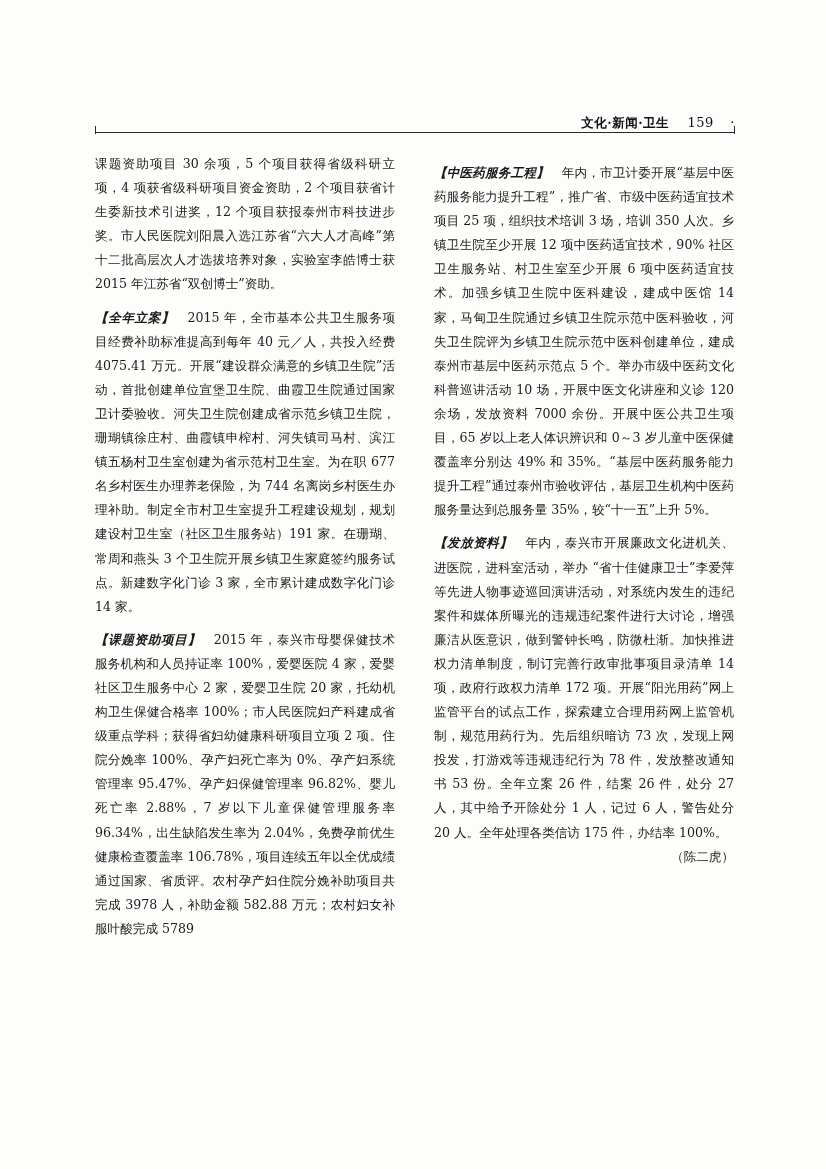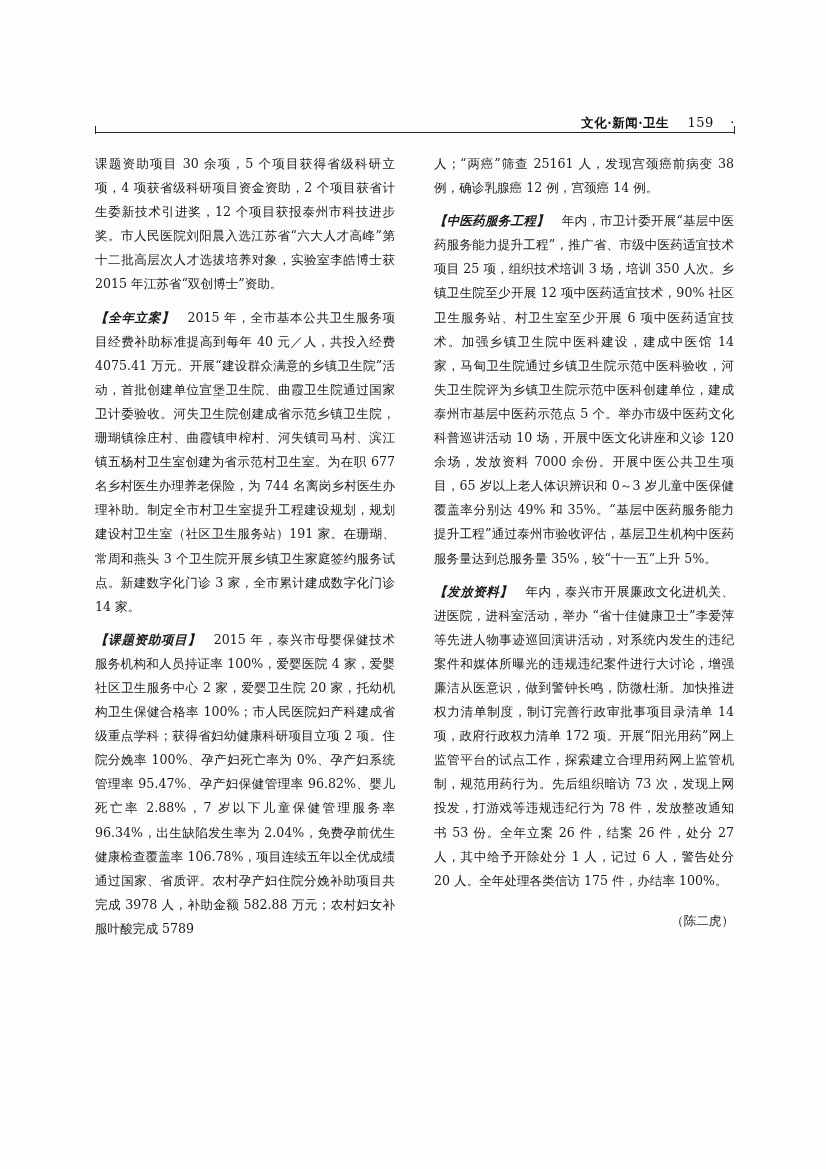--- a/index.html
+++ b/index.html
@@ -87,21 +87,21 @@
   }
   .lead {
     font-weight: bold;
     font-style: italic;
   }
   .gap {
     height: 9px;
   }
   .sign {
     text-align: right;
-    margin-top: 16px;
+    margin-top: 0;
     font-size: 12.6px;
   }
 </style>
 </head>
 <body>
 
 <div class="page">
 
   <div class="header">
     <span class="hdr-title">文化·新闻·卫生</span>
@@ -114,21 +114,20 @@
 
   <div class="col col-left">
     <p class="para"><span>课题资助项目 30 余项，5 个项目获得省级科研立项，4 项获省级科研项目资金资助，2 个项目获省计生委新技术引进奖，12 个项目获报泰州市科技进步奖。市人民医院刘阳晨入选江苏省“六大人才高峰”第十二批高层次人才选拔培养对象，实验室李皓博士获 2015 年江苏省“双创博士”资助。</span></p>
     <div class="gap"></div>
     <p class="para"><span class="lead">【全年立案】</span><span>　2015 年，全市基本公共卫生服务项目经费补助标准提高到每年 40 元／人，共投入经费 4075.41 万元。开展“建设群众满意的乡镇卫生院”活动，首批创建单位宣堡卫生院、曲霞卫生院通过国家卫计委验收。河失卫生院创建成省示范乡镇卫生院，珊瑚镇徐庄村、曲霞镇申榨村、河失镇司马村、滨江镇五杨村卫生室创建为省示范村卫生室。为在职 677 名乡村医生办理养老保险，为 744 名离岗乡村医生办理补助。制定全市村卫生室提升工程建设规划，规划建设村卫生室（社区卫生服务站）191 家。在珊瑚、常周和燕头 3 个卫生院开展乡镇卫生家庭签约服务试点。新建数字化门诊 3 家，全市累计建成数字化门诊 14 家。</span></p>
     <div class="gap"></div>
     <p class="para"><span class="lead">【课题资助项目】</span><span>　2015 年，泰兴市母婴保健技术服务机构和人员持证率 100%，爱婴医院 4 家，爱婴社区卫生服务中心 2 家，爱婴卫生院 20 家，托幼机构卫生保健合格率 100%；市人民医院妇产科建成省级重点学科；获得省妇幼健康科研项目立项 2 项。住院分娩率 100%、孕产妇死亡率为 0%、孕产妇系统管理率 95.47%、孕产妇保健管理率 96.82%、婴儿死亡率 2.88%，7 岁以下儿童保健管理服务率 96.34%，出生缺陷发生率为 2.04%，免费孕前优生健康检查覆盖率 106.78%，项目连续五年以全优成绩通过国家、省质评。农村孕产妇住院分娩补助项目共完成 3978 人，补助金额 582.88 万元；农村妇女补服叶酸完成 5789</span></p>
   </div>
 
   <div class="col col-right">
-    <p class="para"><span>人；“两癌”筛查 25161 人，发现宫颈癌前病变 38 例，确诊乳腺癌 12 例，宫颈癌 14 例。</span></p>
     <div class="gap"></div>
     <p class="para"><span class="lead">【中医药服务工程】</span><span>　年内，市卫计委开展“基层中医药服务能力提升工程”，推广省、市级中医药适宜技术项目 25 项，组织技术培训 3 场，培训 350 人次。乡镇卫生院至少开展 12 项中医药适宜技术，90% 社区卫生服务站、村卫生室至少开展 6 项中医药适宜技术。加强乡镇卫生院中医科建设，建成中医馆 14 家，马甸卫生院通过乡镇卫生院示范中医科验收，河失卫生院评为乡镇卫生院示范中医科创建单位，建成泰州市基层中医药示范点 5 个。举办市级中医药文化科普巡讲活动 10 场，开展中医文化讲座和义诊 120 余场，发放资料 7000 余份。开展中医公共卫生项目，65 岁以上老人体识辨识和 0～3 岁儿童中医保健覆盖率分别达 49% 和 35%。“基层中医药服务能力提升工程”通过泰州市验收评估，基层卫生机构中医药服务量达到总服务量 35%，较“十一五”上升 5%。</span></p>
     <div class="gap"></div>
     <p class="para"><span class="lead">【发放资料】</span><span>　年内，泰兴市开展廉政文化进机关、进医院，进科室活动，举办 “省十佳健康卫士”李爱萍等先进人物事迹巡回演讲活动，对系统内发生的违纪案件和媒体所曝光的违规违纪案件进行大讨论，增强廉洁从医意识，做到警钟长鸣，防微杜渐。加快推进权力清单制度，制订完善行政审批事项目录清单 14 项，政府行政权力清单 172 项。开展“阳光用药”网上监管平台的试点工作，探索建立合理用药网上监管机制，规范用药行为。先后组织暗访 73 次，发现上网投发，打游戏等违规违纪行为 78 件，发放整改通知书 53 份。全年立案 26 件，结案 26 件，处分 27 人，其中给予开除处分 1 人，记过 6 人，警告处分 20 人。全年处理各类信访 175 件，办结率 100%。</span></p>
     <p class="sign">（陈二虎）</p>
   </div>
 
 </div>
 
 </body></html>

